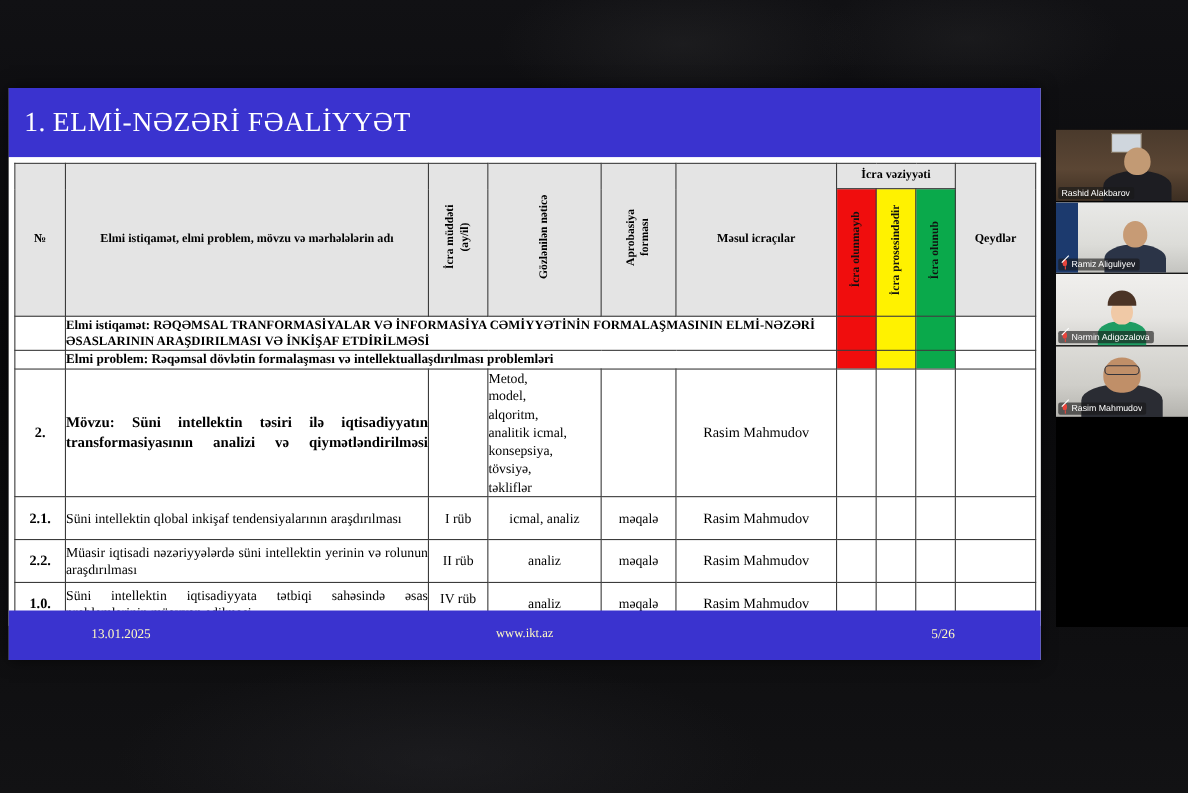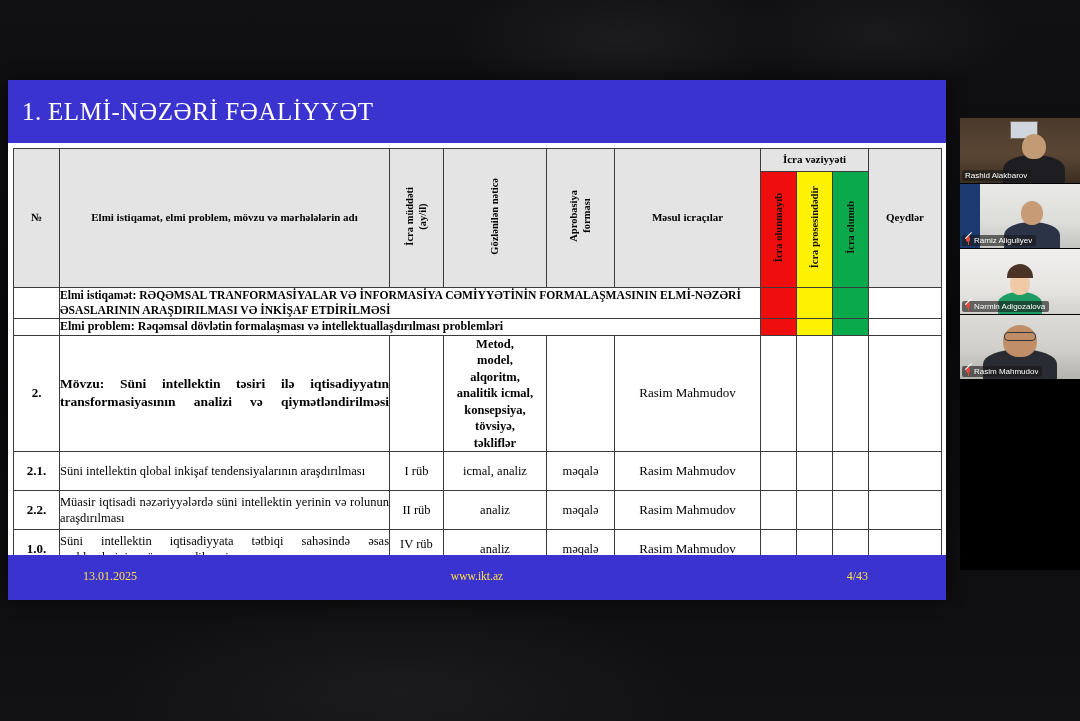--- a/index.html
+++ b/index.html
@@ -40,23 +40,23 @@
 
   .rowband{font-size:12px;font-weight:bold;padding:3px 6px;line-height:1.3;text-align:left;}
   .rowband.caps{font-size:11.6px;}
 
   .cnum{text-align:center;font-size:13px;font-weight:bold;}
   .ctopic{font-size:13.5px;font-weight:bold;text-align:justify;text-align-last:justify;
           padding:6px 8px;line-height:1.35;}
   .csub{font-size:12.5px;text-align:justify;padding:4px 7px;line-height:1.3;margin-left:44px;}
   .ccenter{text-align:center;font-size:12.5px;line-height:1.28;padding:3px 2px;}
   .cname{text-align:center;font-size:13px;}
-  .cmulti{text-align:center;font-size:12.5px;line-height:1.32;padding:4px 2px;font-weight:bold;}
-
-  .slide-foot{position:absolute;left:0;bottom:0;width:938px;height:45px;background:#3a33cf;color:#fde047;}
+  .cmulti{text-align:left;font-size:12.5px;line-height:1.32;padding:4px 2px;}
+
+  .slide-foot{position:absolute;left:0;bottom:0;width:938px;height:45px;background:#3a33cf;color:#fef9c3;}
   .slide-foot .d{position:absolute;left:75px;top:14px;font-size:12px;}
   .slide-foot .w{position:absolute;left:50%;transform:translateX(-50%);top:15px;font-size:11.5px;}
   .slide-foot .p{position:absolute;right:78px;top:14px;font-size:12px;}
 
   
   .vstrip{position:absolute;right:0;top:118px;width:120px;height:452px;background:#000;}
   .tile{position:relative;width:120px;height:64.5px;overflow:hidden;border-bottom:1px solid #000;}
   .tile.active{box-shadow:inset 0 0 0 2px #27c17a;}
   .namebar{position:absolute;left:2px;bottom:2px;max-width:116px;display:flex;align-items:center;
            gap:3px;background:rgba(25,25,25,.62);padding:1px 4px 1px 3px;border-radius:2px;}
@@ -198,21 +198,21 @@
           <td></td>
           <td></td>
         </tr>
       </tbody>
         </table>
     </div>
 
     <div class="slide-foot">
       <span class="d">13.01.2025</span>
       <span class="w">www.ikt.az</span>
-      <span class="p">4/43</span>
+      <span class="p">5/26</span>
     </div>
   </div>
 
   <div class="vstrip">
 
 
 
 
     <div class="tile" style="background:linear-gradient(180deg,#4a3a2c 0%,#5b4634 55%,#3c2e22 100%)">
       <div style="position:absolute;left:50px;top:3px;width:26px;height:16px;background:#cfd6dd;border:1px solid #7a6a55"></div>

